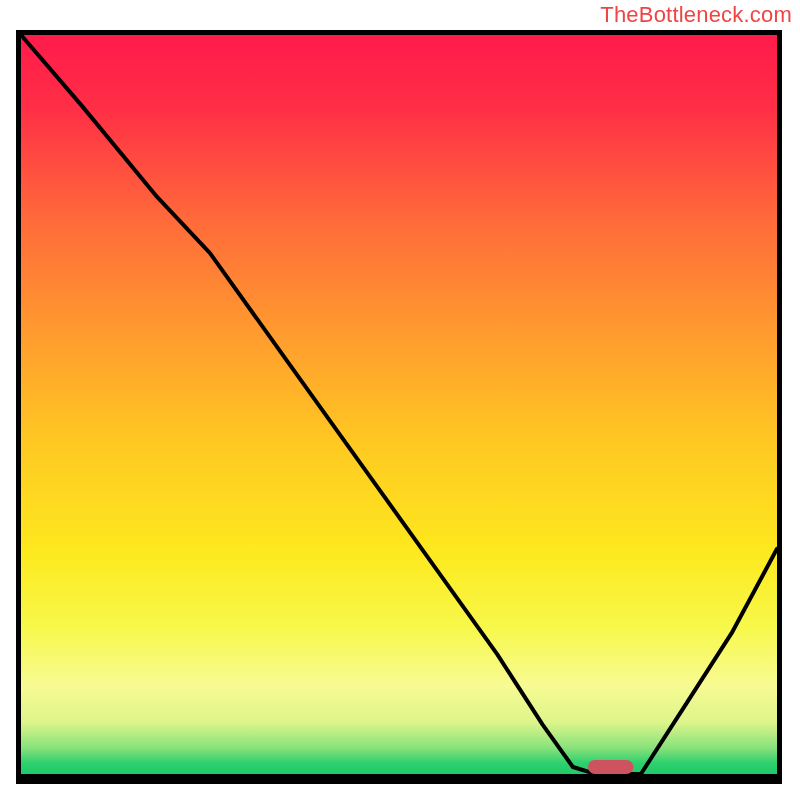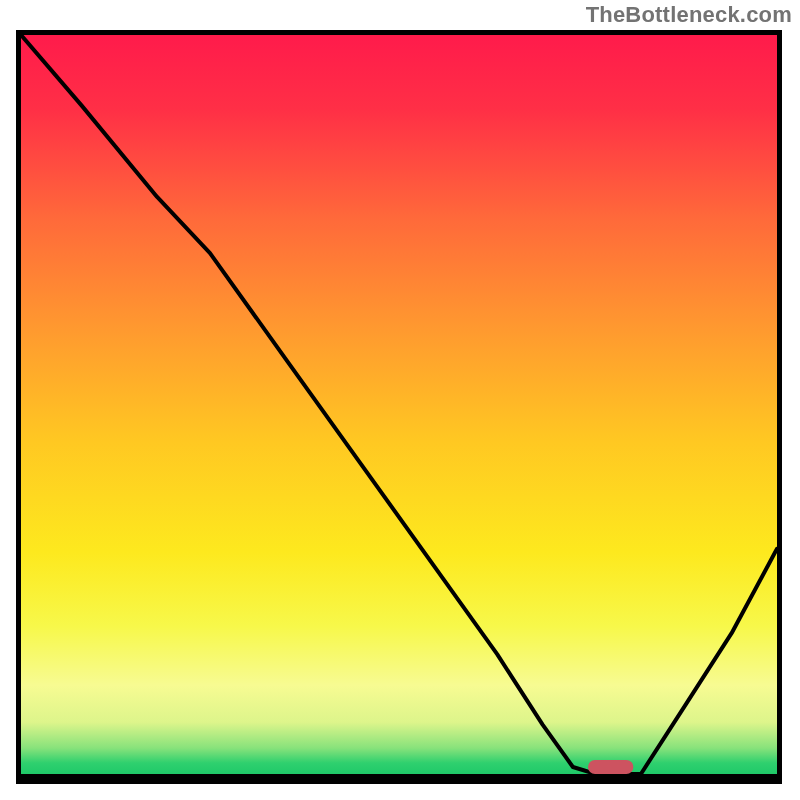--- a/index.html
+++ b/index.html
@@ -14,22 +14,22 @@
   .outer {
     position: relative;
     width: 800px;
     height: 800px;
   }
   .attribution {
     position: absolute;
     top: 2px;
     right: 8px;
     font-size: 22px;
-    font-weight: 700;
-    color: #737373;
+    font-weight: 400;
+    color: #ef4444;
     letter-spacing: 0.2px;
   }
   .frame {
     position: absolute;
     left: 16px;
     top: 30px;
     width: 766px;
     height: 754px;
     box-sizing: border-box;
     border: 5px solid #000;

